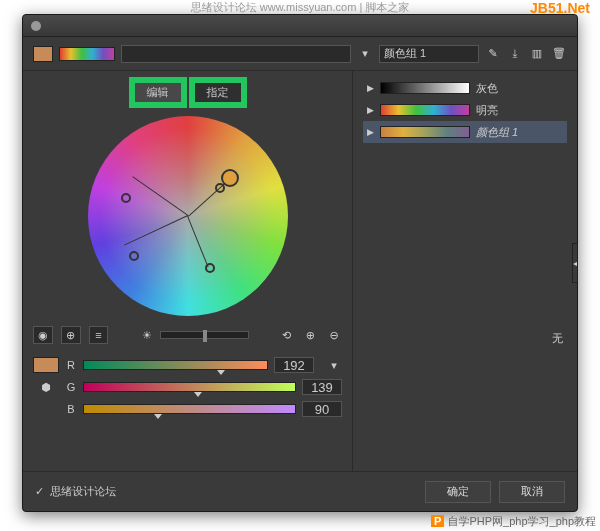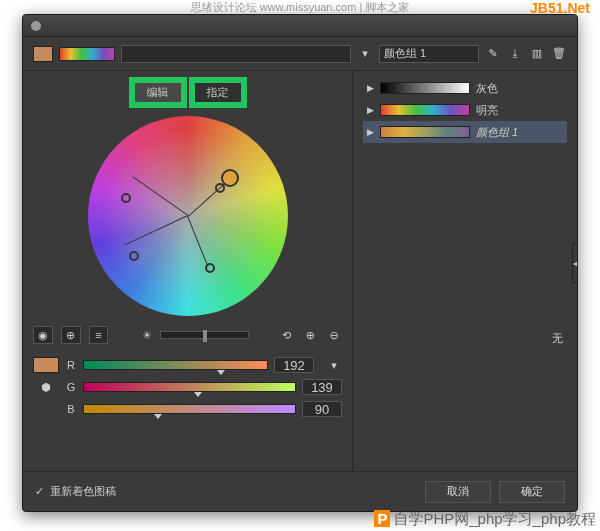--- a/index.html
+++ b/index.html
@@ -1,19 +1,19 @@
 <!DOCTYPE html>
 <html><head>
 <meta charset="utf-8">
 <style>
   * { box-sizing: border-box; margin: 0; padding: 0; font-family: Arial, "Microsoft YaHei", sans-serif; }
   body { background: #fff; width: 600px; height: 531px; position: relative; overflow: hidden; }
   .watermark-top { position: absolute; top: 0; left: 0; width: 100%; text-align: center; font-size: 11px; color: #999; z-index: 10; }
   .watermark-tr { position: absolute; top: 0; right: 10px; font-size: 14px; color: #ff8800; font-weight: bold; z-index: 10; }
-  .watermark-br { position: absolute; bottom: 2px; right: 4px; font-size: 15px; color: #666; z-index: 10; }
+  .watermark-br { position: absolute; bottom: 2px; right: 4px; font-size: 11px; color: #666; z-index: 10; }
   .watermark-br .p { background: #ff8800; color: #fff; font-weight: bold; padding: 0 3px; margin-right: 3px; }
   .dialog { position: absolute; left: 22px; top: 14px; width: 556px; height: 498px; background: #3a3a3a; border: 1px solid #1a1a1a; border-radius: 4px; box-shadow: 0 4px 16px rgba(0,0,0,0.5); color: #ccc; font-size: 11px; }
   .titlebar { height: 22px; background: linear-gradient(#4a4a4a,#383838); border-radius: 4px 4px 0 0; display: flex; align-items: center; border-bottom: 1px solid #222; }
   .tl-btn { width: 10px; height: 10px; border-radius: 50%; margin-left: 8px; background: #999; }
   .tl-title { flex: 1; text-align: center; font-size: 12px; color: #ddd; }
   .toprow { display: flex; align-items: center; height: 34px; padding: 0 10px; gap: 6px; border-bottom: 1px solid #2a2a2a; }
   .swatch-cur { width: 20px; height: 16px; background: #c68b58; border: 1px solid #222; }
   .swatch-bar { width: 56px; height: 14px; background: linear-gradient(90deg,#e04030,#e8c030,#40c040,#30b0d0,#7050c0,#c040a0); border: 1px solid #222; }
   .name-input { flex: 1; height: 18px; background: #2a2a2a; border: 1px solid #555; color: #ccc; padding: 0 4px; font-size: 11px; }
   .grpname { width: 100px; height: 18px; background: #2a2a2a; border: 1px solid #555; color: #ccc; padding: 0 4px; font-size: 11px; }
@@ -156,21 +156,21 @@
         <span class="tri">▶</span>
         <div class="gbar" style="background:linear-gradient(90deg,#c88040,#e0b040,#a0a060,#608080,#806090);"></div>
         <span class="glab" style="font-style:italic;">颜色组 1</span>
       </div>
     </div>
   </div>
 
   <div class="footer">
     <label class="chk">
       <span>✓</span>
-      <span>重新着色图稿</span>
+      <span>思绪设计论坛</span>
     </label>
     <div class="sep"></div>
+    <button class="fbtn">确定</button>
     <button class="fbtn">取消</button>
-    <button class="fbtn">确定</button>
   </div>
 
   <div class="vbar">◂</div>
 </div>
 
 </body></html>

